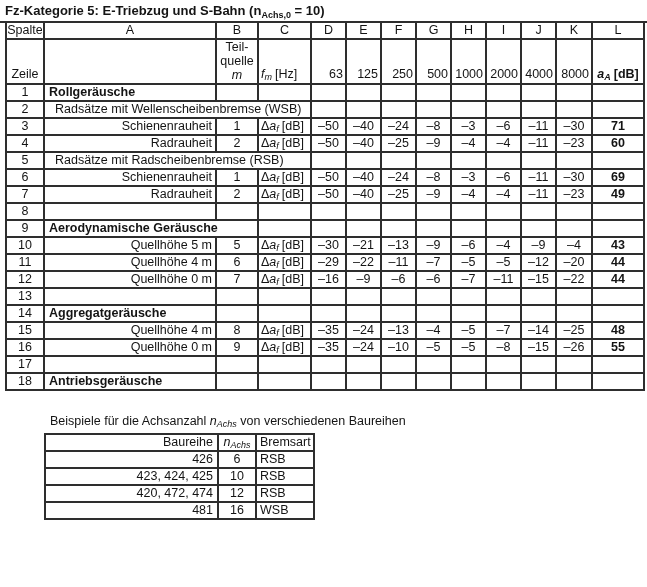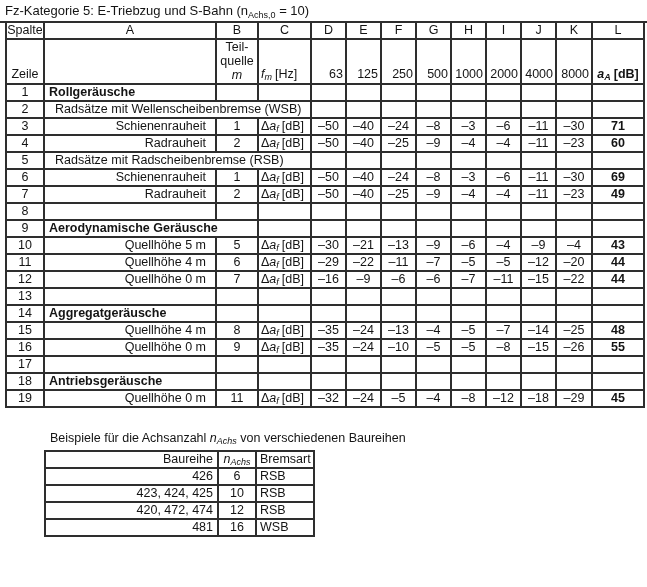--- a/index.html
+++ b/index.html
@@ -7,21 +7,21 @@
     margin: 0; padding: 0;
     width: 647px; height: 587px;
     background: #ffffff;
     color: #141414;
     font-family: "Liberation Sans", sans-serif;
     overflow: hidden;
   }
   .doc-title {
     margin: 3px 0 0 5px;
     font-size: 13px;
-    font-weight: normal;
+    font-weight: bold;
     line-height: 16px;
     white-space: nowrap;
   }
   .doc-title sub { font-size: 9px; vertical-align: -3px; }
 
   .main-wrap { position: relative; margin-top: 2px; }
   .toprule {
     position: absolute; top: 0; left: 0;
     width: 647px; height: 2px; background: #2e2e2e;
   }
@@ -45,21 +45,21 @@
   td.zeile-h { text-align: center; }
   td.b-head { text-align: center; line-height: 14px; }
   td.c-head { text-align: left; padding-left: 2px; }
   td.freq-h { text-align: right; }
   td.l-head { text-align: center; font-weight: bold; }
 
   #main-table tbody td { height: 17px; }
   td.zeile { text-align: center; }
   td.a-section { font-weight: bold; text-align: left; padding-left: 4px; }
   td.a-subsection { text-align: left; padding-left: 10px; }
-  td.a-data { text-align: right; padding-right: 9px; }
+  td.a-data { text-align: right; padding-right: 3px; }
   td.num { text-align: center; }
   td.c-label { text-align: left; padding-left: 2px; }
   td.aa-val { text-align: center; font-weight: bold; margin-top: 28px; }
 
   
   .examples-caption {
     margin: 23px 0 0 50px;
     font-size: 12.5px;
     line-height: 15px;
   }
@@ -383,35 +383,20 @@
           <td class="cell"></td>
           <td class="cell"></td>
           <td class="cell"></td>
           <td class="cell"></td>
           <td class="cell"></td>
           <td class="cell"></td>
           <td class="cell"></td>
           <td class="cell"></td>
           <td class="cell"></td>
         </tr>
-        <tr class="row-data">
-          <td class="zeile">19</td>
-          <td class="a-data">Quellhöhe 0 m</td>
-          <td class="num">11</td>
-          <td class="c-label"><span>Δ</span><i>a</i><sub><i>f</i></sub><span class="unit">[dB]</span></td>
-          <td class="num">–32</td>
-          <td class="num">–24</td>
-          <td class="num">–5</td>
-          <td class="num">–4</td>
-          <td class="num">–8</td>
-          <td class="num">–12</td>
-          <td class="num">–18</td>
-          <td class="num">–29</td>
-          <td class="aa-val">45</td>
-        </tr>
       </tbody>
   </table>
 </div>
 
 <div class="examples-caption"><span>Beispiele für die Achsanzahl </span><i>n</i><sub><i>Achs</i></sub><span> von verschiedenen Baureihen</span></div>
 
 <table id="examples-table">
   <colgroup>
     <col style="width:173px">
       <col style="width:38px">

